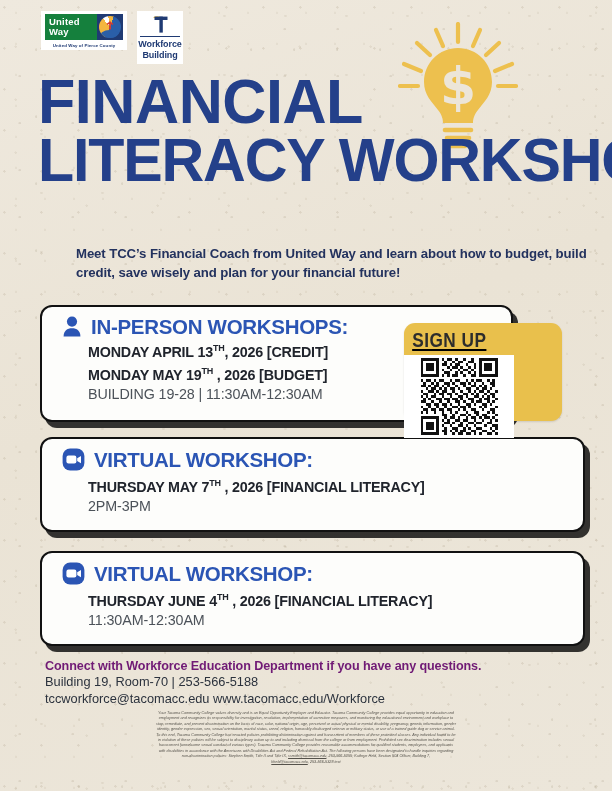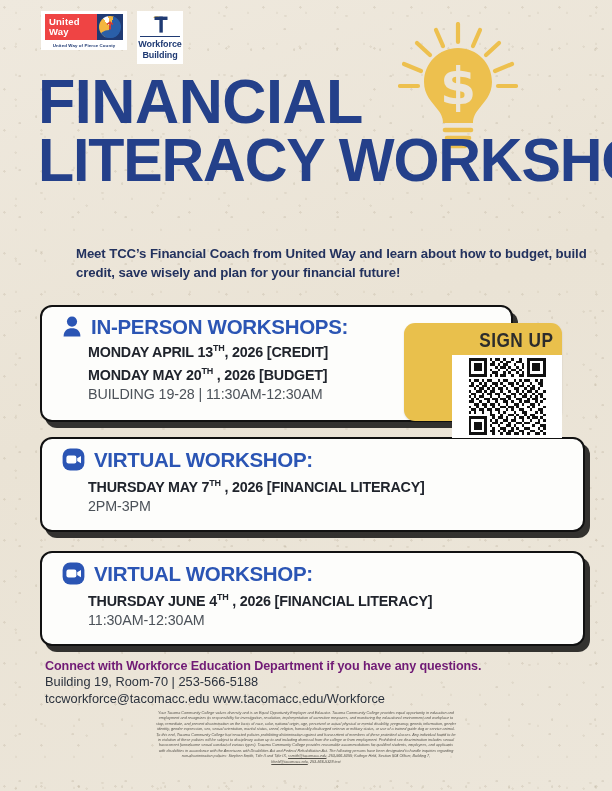--- a/index.html
+++ b/index.html
@@ -27,21 +27,21 @@
   .page{position:absolute;inset:0;z-index:2;}
 
   
   .logo-row{position:absolute;left:41px;top:11px;display:flex;gap:10px;align-items:flex-start;}
   .uw-logo{
     background:#fff;padding:3px 4px 2px;width:86px;box-sizing:border-box;
     display:flex;flex-direction:column;align-items:center;
   }
   .uw-top{display:flex;align-items:stretch;width:100%;height:26px;}
   .uw-words{
-    background:#ef4444;color:#fff;flex:1;display:flex;flex-direction:column;
+    background:#15803d;color:#fff;flex:1;display:flex;flex-direction:column;
     justify-content:center;align-items:flex-start;padding-left:4px;
     font-weight:700;font-size:9.5px;line-height:10px;letter-spacing:.2px;
   }
   .uw-mark{width:26px;background:#1f3a73;position:relative;}
   .uw-circ{
     position:absolute;left:50%;top:50%;transform:translate(-50%,-50%);
     width:22px;height:22px;border-radius:50%;
     background:conic-gradient(from 200deg,#f4b63f 0deg 120deg,#fff 120deg 150deg,#f4b63f 150deg 180deg,#2a5fa8 180deg 360deg);
     overflow:hidden;
   }
@@ -109,22 +109,22 @@
     color:#4c5259;font-weight:400;font-size:14.3px;line-height:19.5px;letter-spacing:-.1px;
   }
   #card-inperson .card-body{padding-top:2px;}
   #card-virtual-1 .card-body,#card-virtual-2 .card-body{padding-top:3px;}
 
   
   .signup{
     position:absolute;left:404px;top:323px;width:158px;height:98px;
     background:linear-gradient(145deg,#eec martin,#e8bf4a);
     background:#e9c04c;border-radius:11px;
-    display:flex;flex-direction:column;align-items:flex-end;
-    box-shadow:0 1px 2px rgba(0,0,0,.12);z-index:6;
+    display:flex;flex-direction:column;align-items:flex-start;
+    box-shadow:0 1px 2px rgba(0,0,0,.12);z-index:6;text-decoration:underline;
   }
   .signup-label{
     color:#2c2c2c;font-weight:700;font-size:21px;letter-spacing:.6px;
     margin-top:5px;margin-bottom:3px;transform:scaleX(.82);
   }
   .qr{width:110px;height:83px;background:#fff;padding:3px;box-sizing:border-box;}
   .qr svg{display:block;width:100%;height:100%;}
 
   
   .contact{position:absolute;left:45px;top:658px;width:540px;}
@@ -217,21 +217,21 @@
       <span class="icon-person">
         <svg viewBox="0 0 20 21" width="20" height="21" aria-hidden="true">
           <circle cx="10" cy="5.6" r="5.1" fill="#2b55b4"></circle>
           <path d="M1.6 20.5 C1.6 14.8 5.2 12.2 10 12.2 C14.8 12.2 18.4 14.8 18.4 20.5 Z" fill="#2b55b4"></path>
         </svg>
       </span>
       <span class="ttl">IN-PERSON WORKSHOPS:</span>
     </div>
     <div class="card-body">
       <div class="line-strong"><span>MONDAY APRIL 13</span><sup>TH</sup><span>, 2026 [CREDIT]</span></div>
-      <div class="line-strong"><span>MONDAY MAY 20</span><sup>TH</sup><span> , 2026 [BUDGET]</span></div>
+      <div class="line-strong"><span>MONDAY MAY 19</span><sup>TH</sup><span> , 2026 [BUDGET]</span></div>
       <div class="line-soft">BUILDING 19-28 | 11:30AM-12:30AM</div>
     </div>
   </div>
 
   <div class="signup">
     <div class="signup-label">SIGN UP</div>
     <div class="qr">
       <svg viewBox="0 0 29 29" shape-rendering="crispEdges" aria-hidden="true">
         <rect width="29" height="29" fill="#fff"></rect>
         <g fill="#111">

